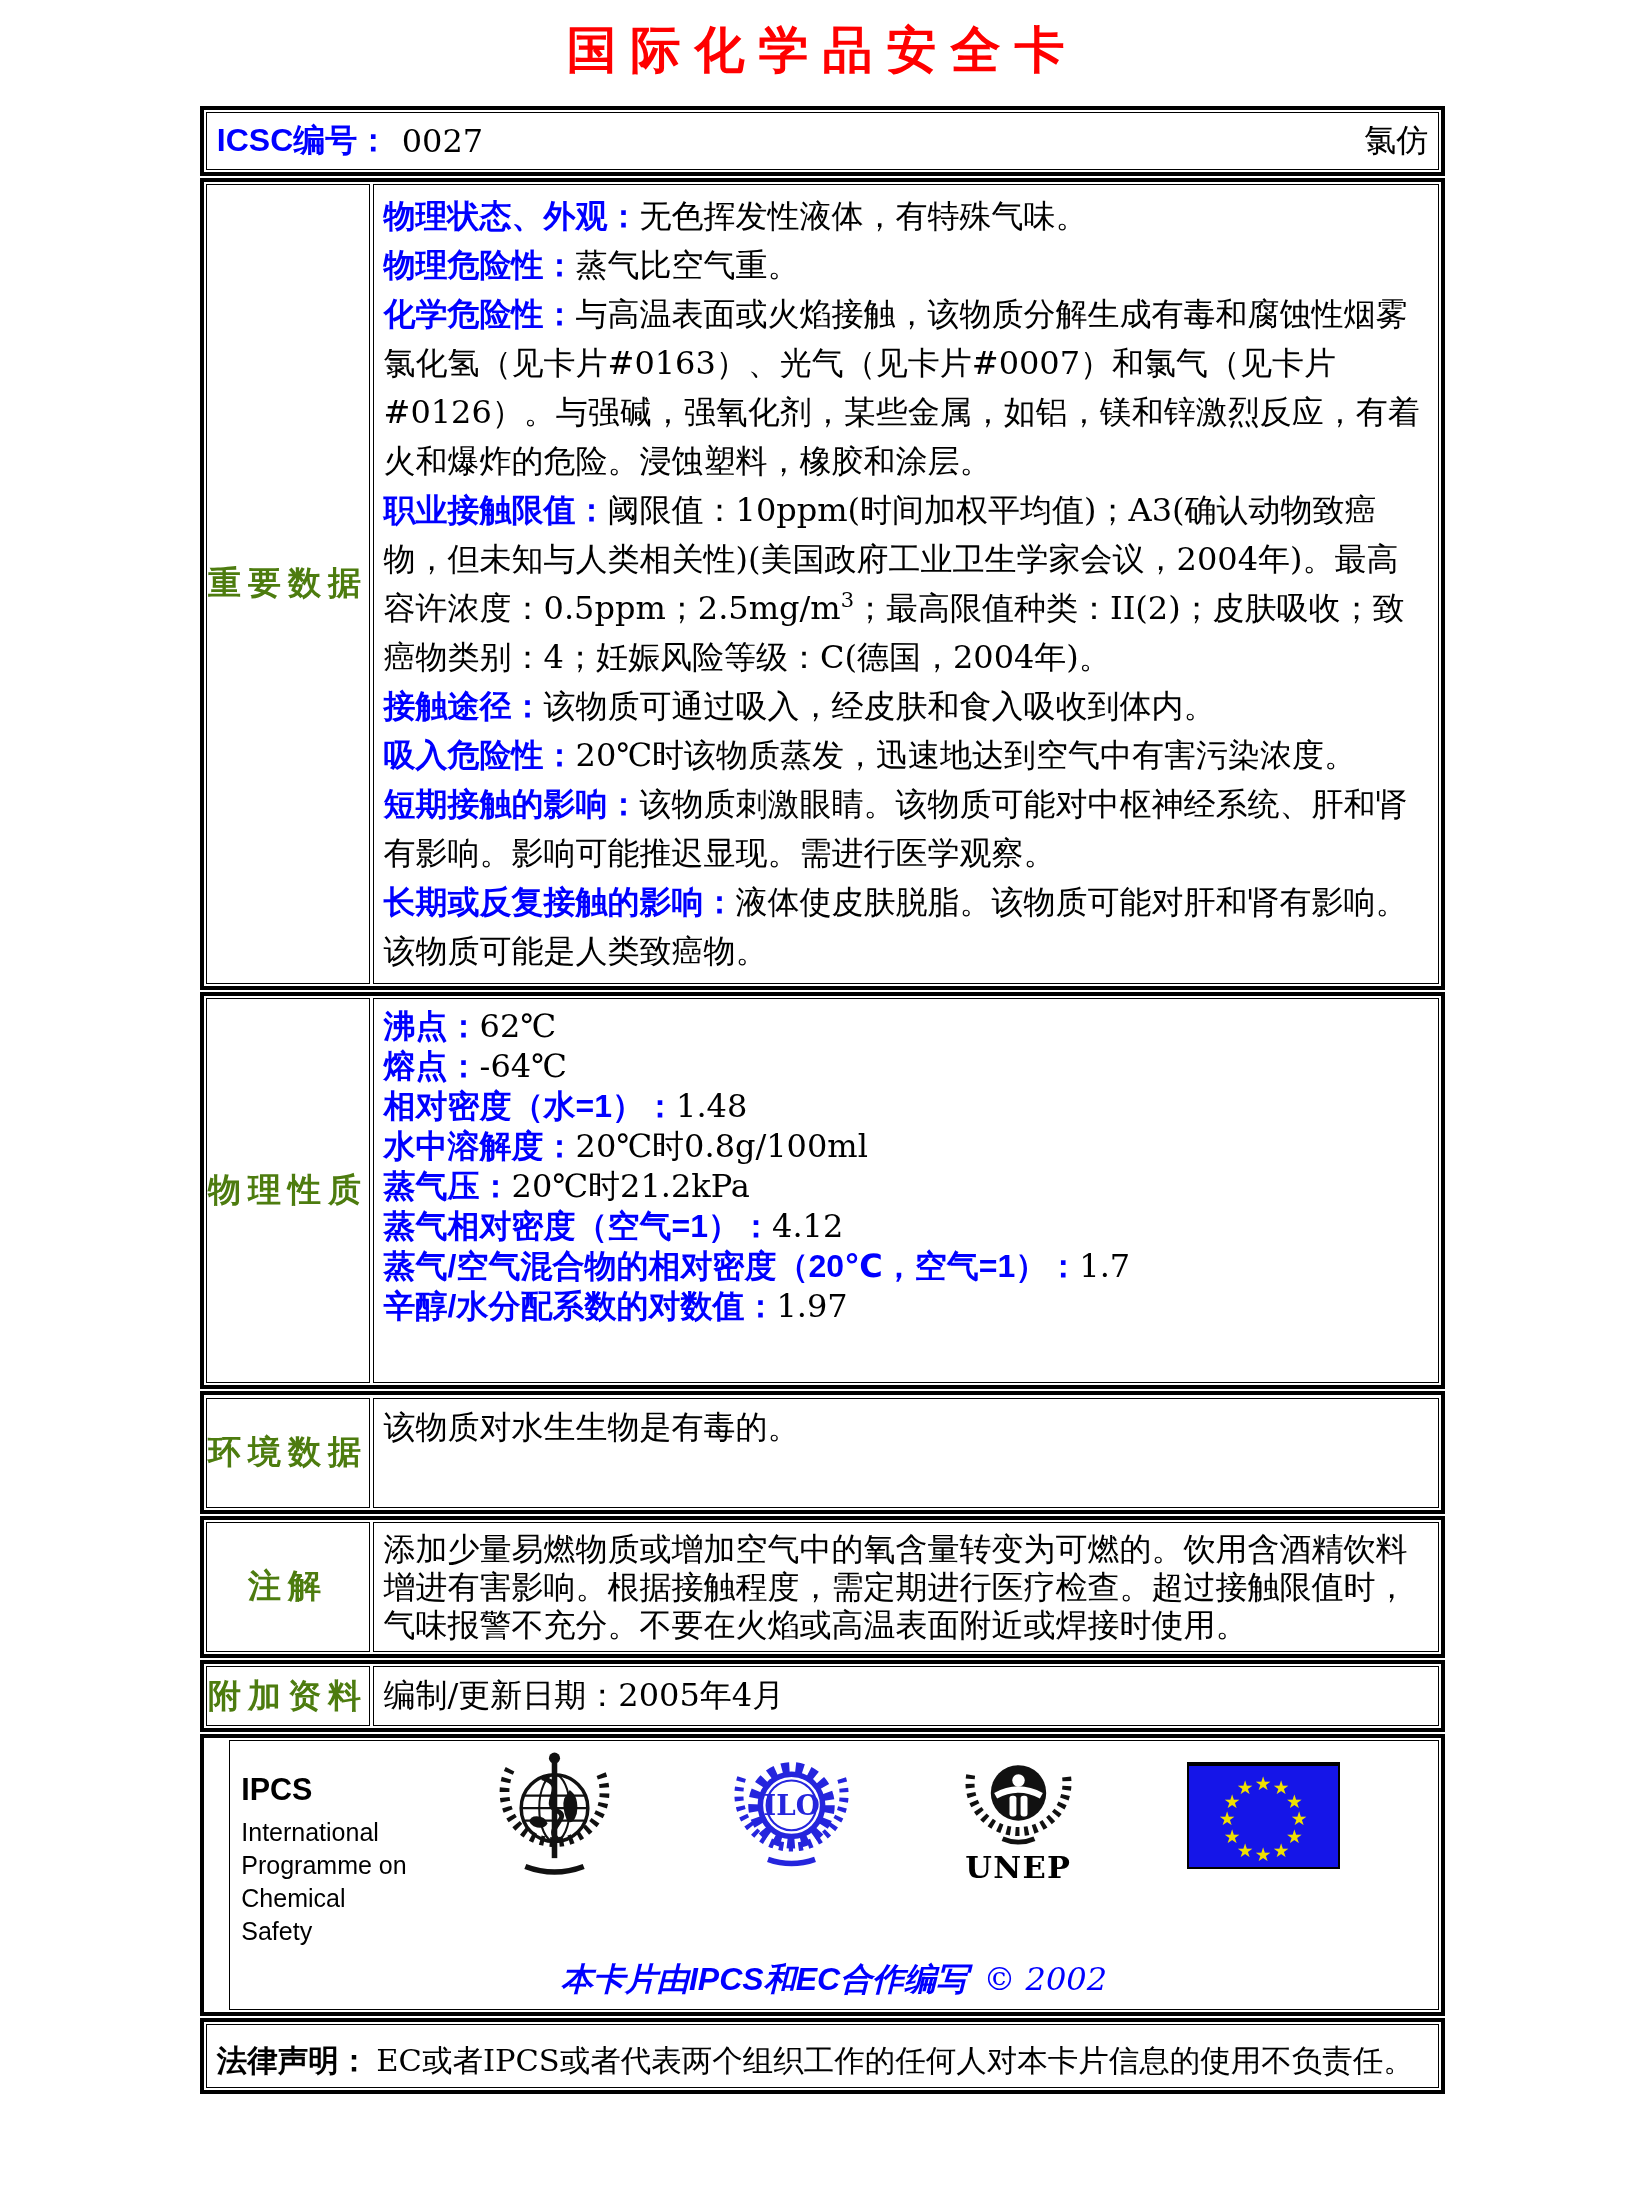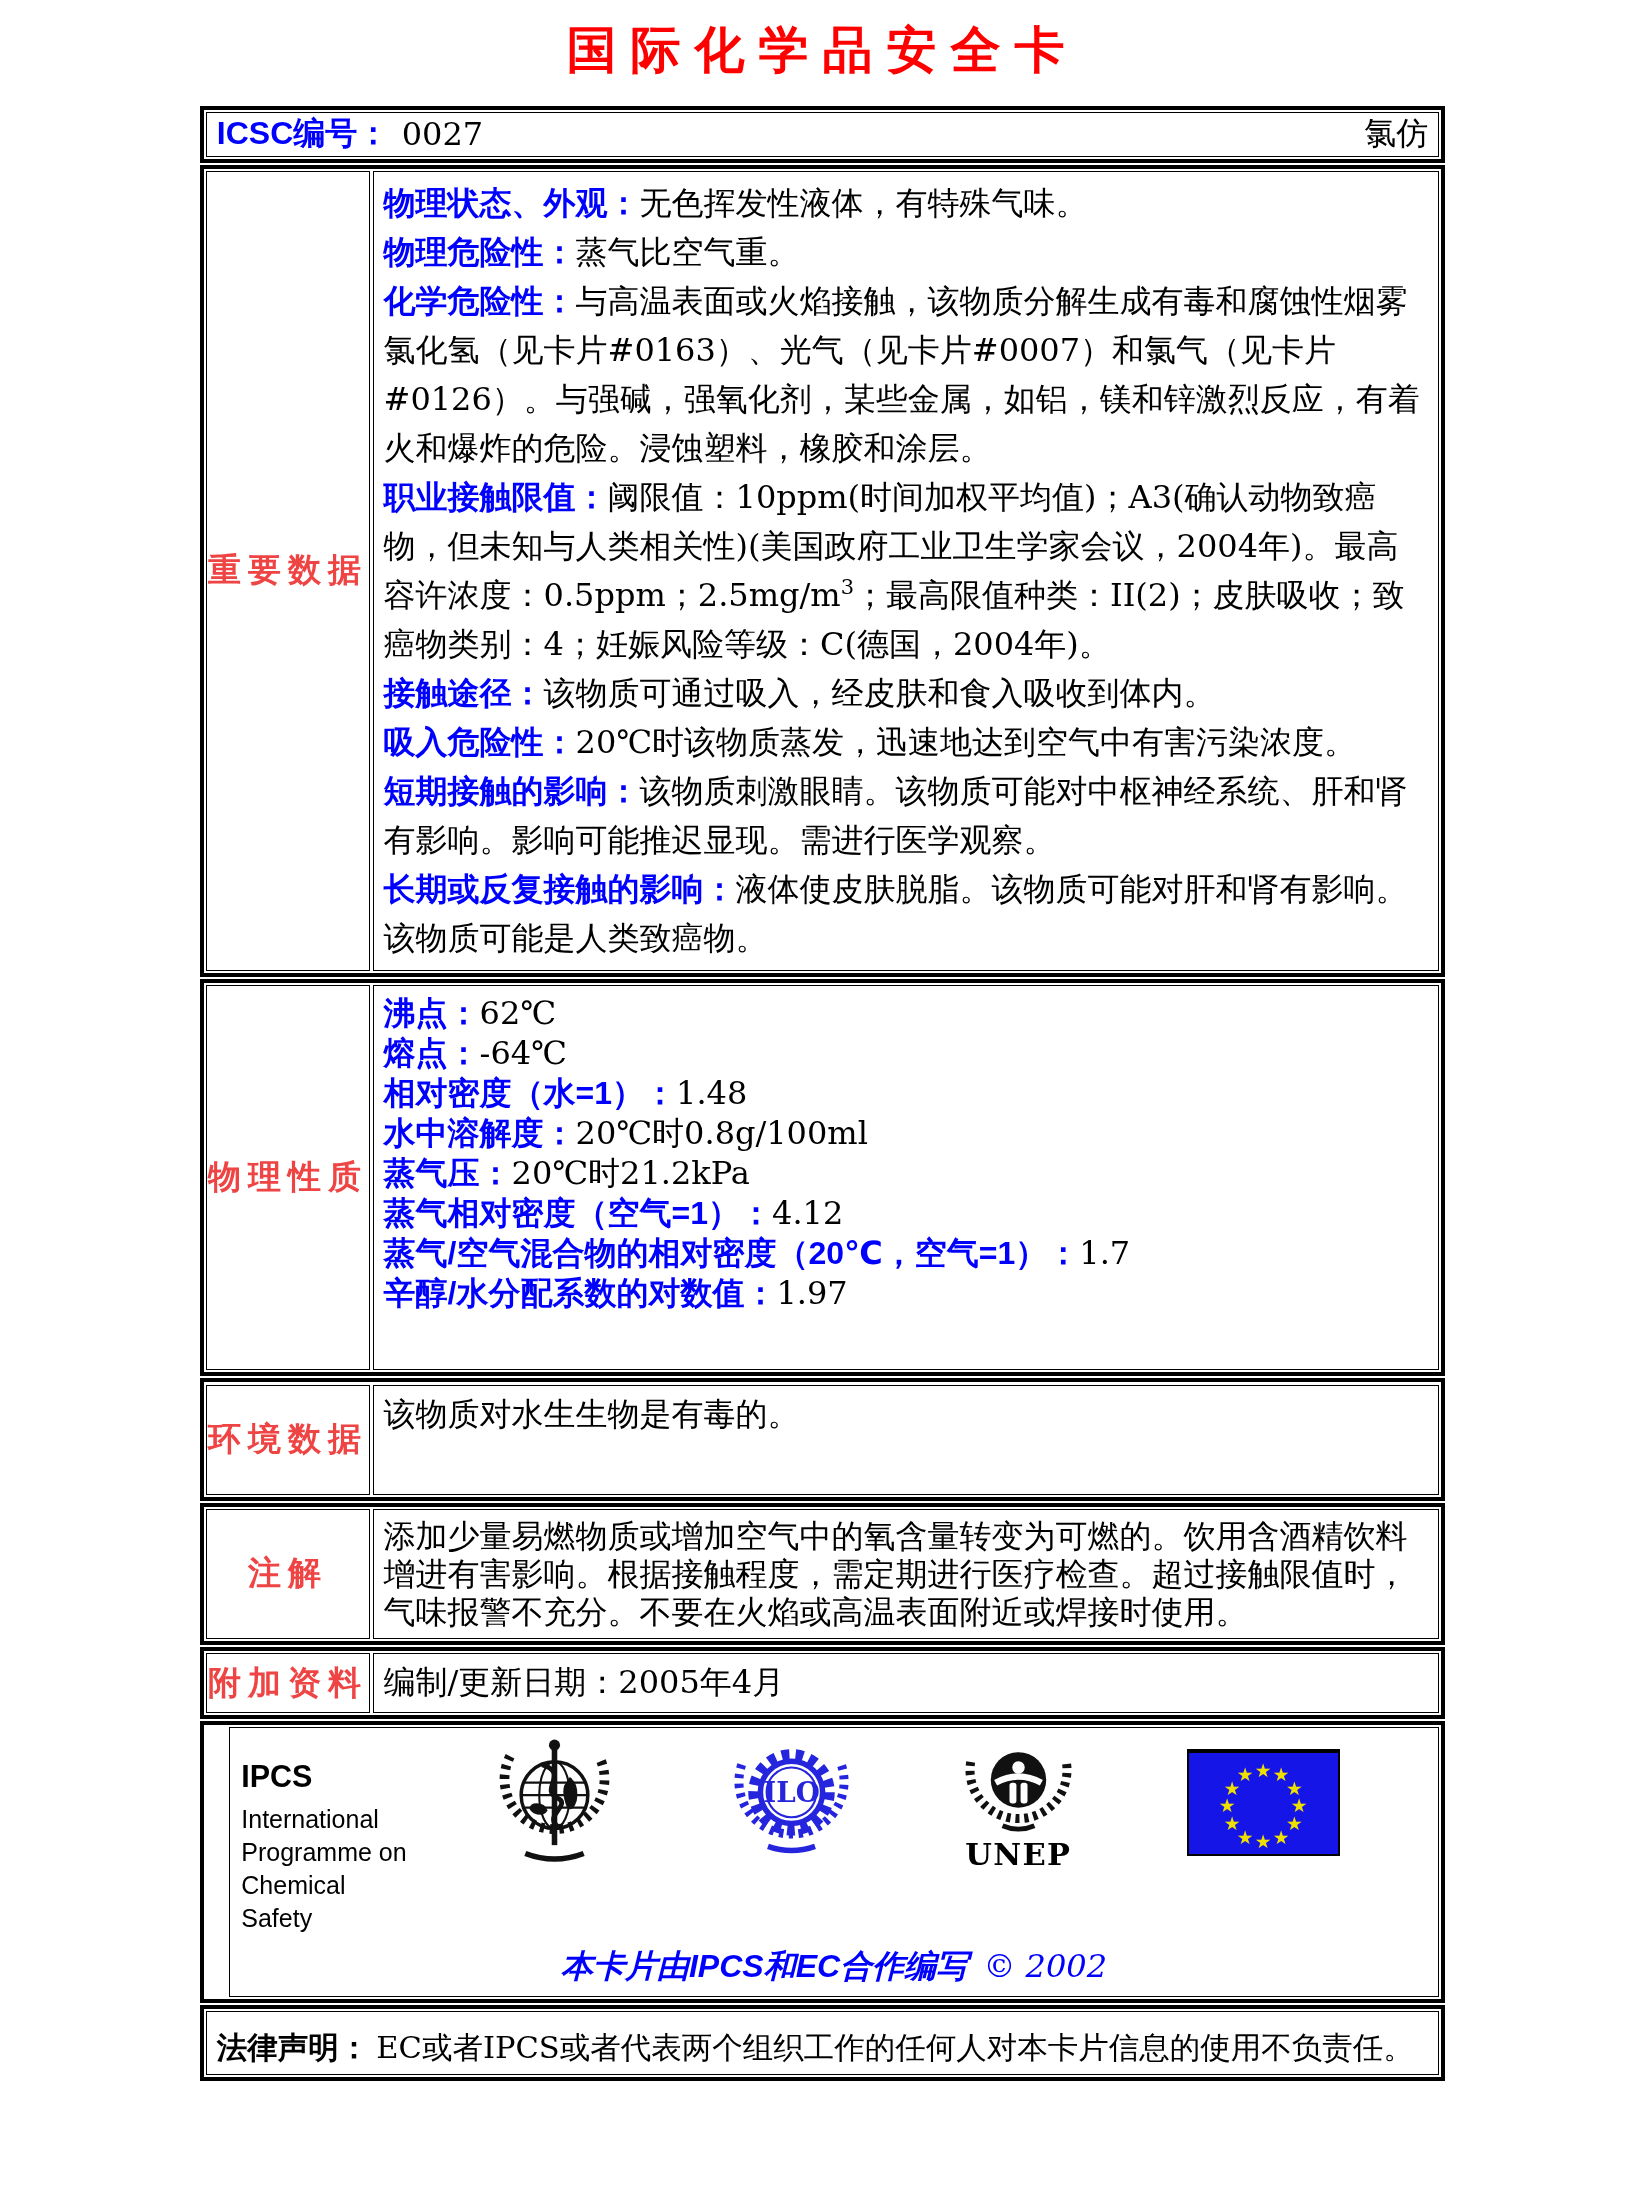--- a/index.html
+++ b/index.html
@@ -16,29 +16,29 @@
   .card{width:1245px;margin:22px auto 0;}
   .section{
     border:4.2px solid #000;background:#fff;padding:2.1px;
     display:flex;gap:2.8px;box-sizing:border-box;
   }
   .section + .section{margin-top:2.1px;}
   .cell{border:1.4px solid #000;background:#fff;box-sizing:border-box;}
   .label-cell{
     flex:0 0 164px;display:flex;align-items:center;justify-content:center;
     font-family:"Liberation Sans","DejaVu Sans",sans-serif;
-    font-weight:bold;font-size:33px;color:#ef4444;letter-spacing:7px;
+    font-weight:bold;font-size:33px;color:#4d7c0f;letter-spacing:7px;
     text-align:center;
   }
   .content-cell{flex:1 1 auto;padding:7px 9.7px;font-size:32px;}
   .full-cell{flex:1 1 auto;}
   
   .icsc-cell{
     display:flex;align-items:center;justify-content:space-between;
-    height:45px;padding:0 9.7px;font-size:32px;text-align:center;
+    height:58px;padding:0 9.7px;font-size:32px;text-align:center;
   }
   .icsc-label{
     font-family:"Liberation Sans","DejaVu Sans",sans-serif;
     font-weight:bold;color:#0000FF;margin-right:12.5px;
   }
   .icsc-left{display:flex;align-items:center;}
   
   .imp p{margin:0;line-height:49px;}
   .phys p{margin:0;line-height:40px;}
   .lbl{

